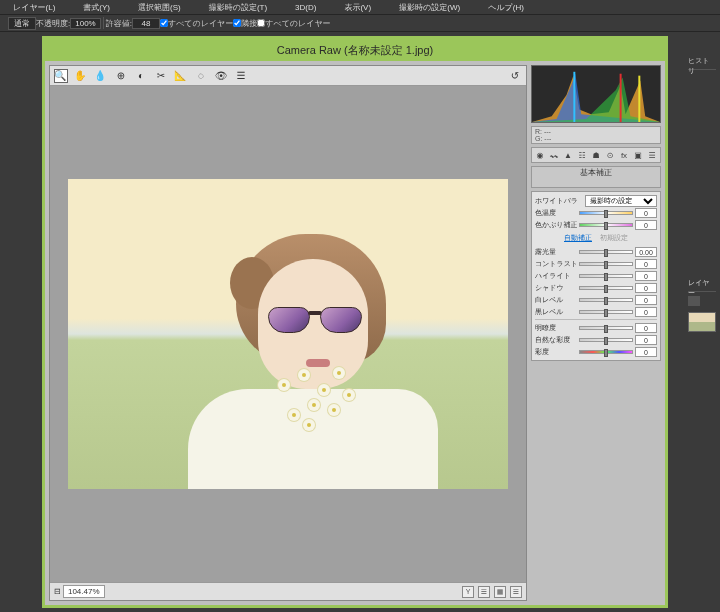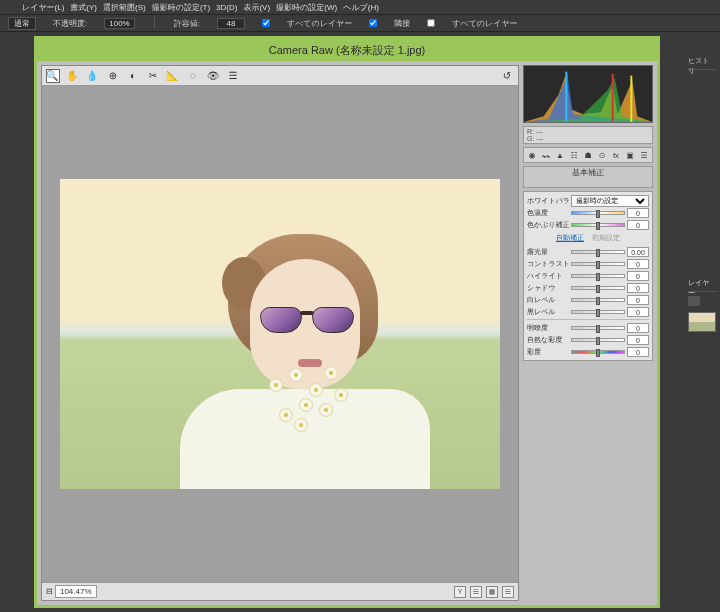--- a/index.html
+++ b/index.html
@@ -1,24 +1,24 @@
 <!DOCTYPE html>
 <html><head>
 <meta charset="utf-8">
 <style>
 *{margin:0;padding:0;box-sizing:border-box;font-family:"Meiryo","MS Gothic",sans-serif}
 body{width:720px;height:612px;background:#3a3a3a;overflow:hidden;position:relative}
-.menubar{height:14px;background:#3a3a3a;color:#ddd;font-size:8px;display:flex;align-items:center;padding-left:22px;gap:6px}
+.menubar{height:14px;background:#3a3a3a;color:#ddd;font-size:8px;display:flex;align-items:center;padding-left:13px;gap:28px}
 .menubar span{cursor:default}
-.optionbar{height:18px;background:#3a3a3a;color:#ddd;font-size:8px;display:flex;align-items:center;padding-left:8px;gap:17px;border-top:1px solid #252525;border-bottom:1px solid #252525}
+.optionbar{height:18px;background:#3a3a3a;color:#ddd;font-size:8px;display:flex;align-items:center;padding-left:8px;gap:0;border-top:1px solid #252525;border-bottom:1px solid #252525}
 .optionbar .lbl{color:#ccc}
 .optionbar .val{background:#2a2a2a;border:1px solid #555;padding:0 4px;min-width:28px;text-align:center}
 .optionbar .sep{width:1px;height:12px;background:#555;margin:0 2px}
 .optionbar input[type=checkbox]{width:8px;height:8px}
-.dialog{position:absolute;left:34px;top:36px;width:626px;height:572px;border:3px solid #9bc65a;background:#bfbfbf;display:flex;flex-direction:column}
+.dialog{position:absolute;left:42px;top:36px;width:626px;height:572px;border:3px solid #9bc65a;background:#bfbfbf;display:flex;flex-direction:column}
 .titlebar{height:22px;background:#9bc65a;display:flex;align-items:center;justify-content:center;color:#2a2a2a;font-size:11px}
 .body{flex:1;display:flex;gap:4px;padding:4px;overflow:hidden}
 .left{flex:1;display:flex;flex-direction:column;border:1px solid #888}
 .toolbar{height:20px;background:#e0e0e0;border-bottom:1px solid #999;display:flex;align-items:center;padding:0 4px;gap:6px}
 .toolbar .ico{width:14px;height:14px;display:flex;align-items:center;justify-content:center;font-size:10px;color:#333;cursor:pointer;border:1px solid transparent}
 .toolbar .ico.sel{border:1px solid #666;background:#fff}
 .toolbar .spacer{flex:1}
 .canvas{flex:1;background:#a0a0a0;display:flex;align-items:center;justify-content:center;position:relative}
 .photo{width:440px;height:310px;position:relative;overflow:hidden}
 .sky{position:absolute;inset:0;background:linear-gradient(180deg,#f5ebc8 0%,#f5ebc8 45%,#dde5de 50%,#c3d49c 52%,#b7c88e 100%)}
@@ -48,21 +48,21 @@
 .panelhdr{height:22px;background:#c8c8c8;border:1px solid #999;font-size:8px;text-align:center;line-height:12px;color:#333}
 .panel{background:#e4e4e4;border:1px solid #999;padding:3px;font-size:7px;color:#333;display:flex;flex-direction:column;gap:1px}
 .row{display:flex;align-items:center;gap:2px;height:11px}
 .row .lbl{width:42px;white-space:nowrap;overflow:hidden}
 .row .sld{flex:1;height:4px;background:linear-gradient(90deg,#ccc,#fff);border:1px solid #999;position:relative}
 .row .sld.col-temp{background:linear-gradient(90deg,#4aa0ff,#fff,#ffd060)}
 .row .sld.col-tint{background:linear-gradient(90deg,#5fd05f,#fff,#e070e0)}
 .row .sld.col-sat{background:linear-gradient(90deg,#888,#f55,#5f5,#55f,#f5f)}
 .row .sld .knob{position:absolute;left:50%;top:-2px;width:4px;height:8px;background:#888;border:1px solid #555;transform:translateX(-50%)}
 .row .num{width:22px;height:10px;border:1px solid #999;background:#fff;text-align:center;line-height:9px;font-size:7px;color:#333}
-.row.sel{display:flex;gap:2px}
+.row.sel{display:flex;gap:8px}
 .row.sel select{flex:1;height:12px;font-size:7px;border:1px solid #999;background:#fff}
 .linkrow{display:flex;justify-content:center;gap:8px;font-size:7px;padding:2px 0}
 .linkrow .lk{color:#06c;text-decoration:underline;cursor:pointer}
 .linkrow .lk.dis{color:#999;text-decoration:none}
 .divider{height:1px;background:#bbb;margin:1px 0}
 .buttons{margin-top:auto;display:flex;justify-content:flex-end;gap:6px;padding:4px}
 .buttons button{font-size:9px;padding:2px 14px;border:1px solid #888;background:linear-gradient(#fff,#ddd);cursor:pointer;border-radius:2px}
 .rpanel{position:absolute;right:0;top:52px;width:36px;height:540px;background:#3a3a3a;display:flex;flex-direction:column;gap:4px;padding:4px;font-size:7px;color:#ccc}
 .rpanel .hdr{height:14px;border-bottom:1px solid #555}
 .rpanel .sw{display:flex;gap:2px;flex-wrap:wrap}

